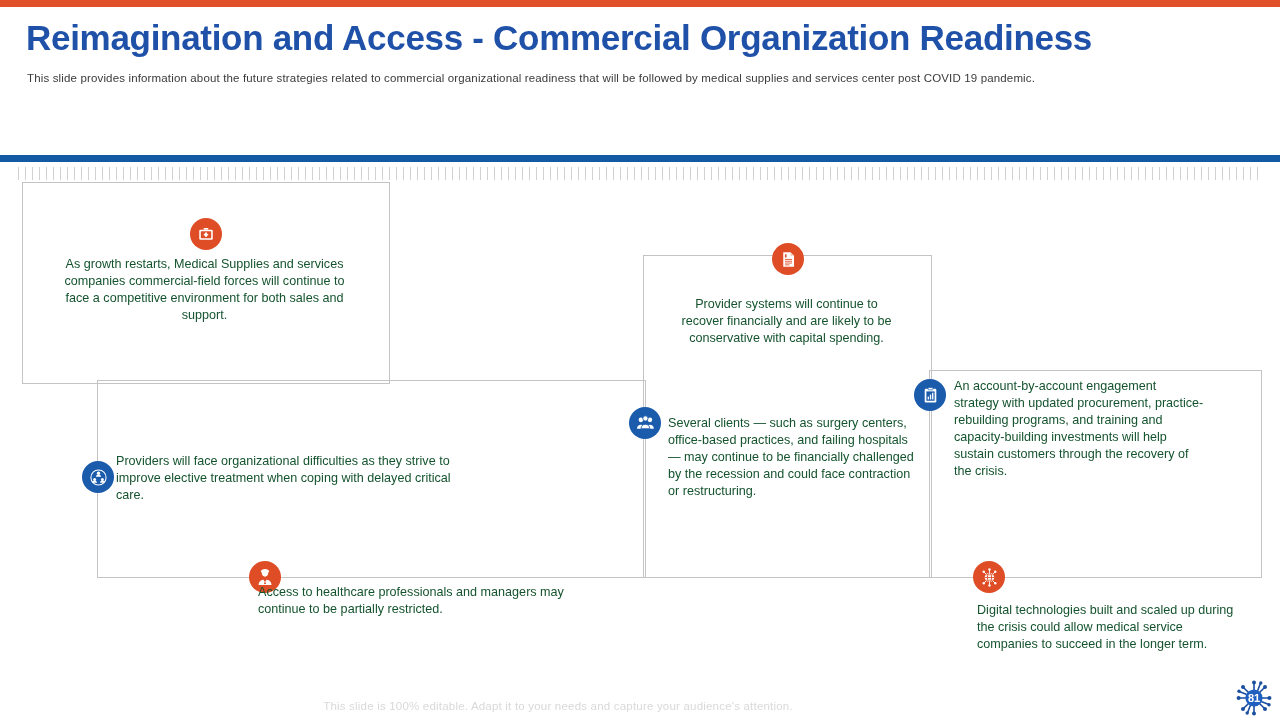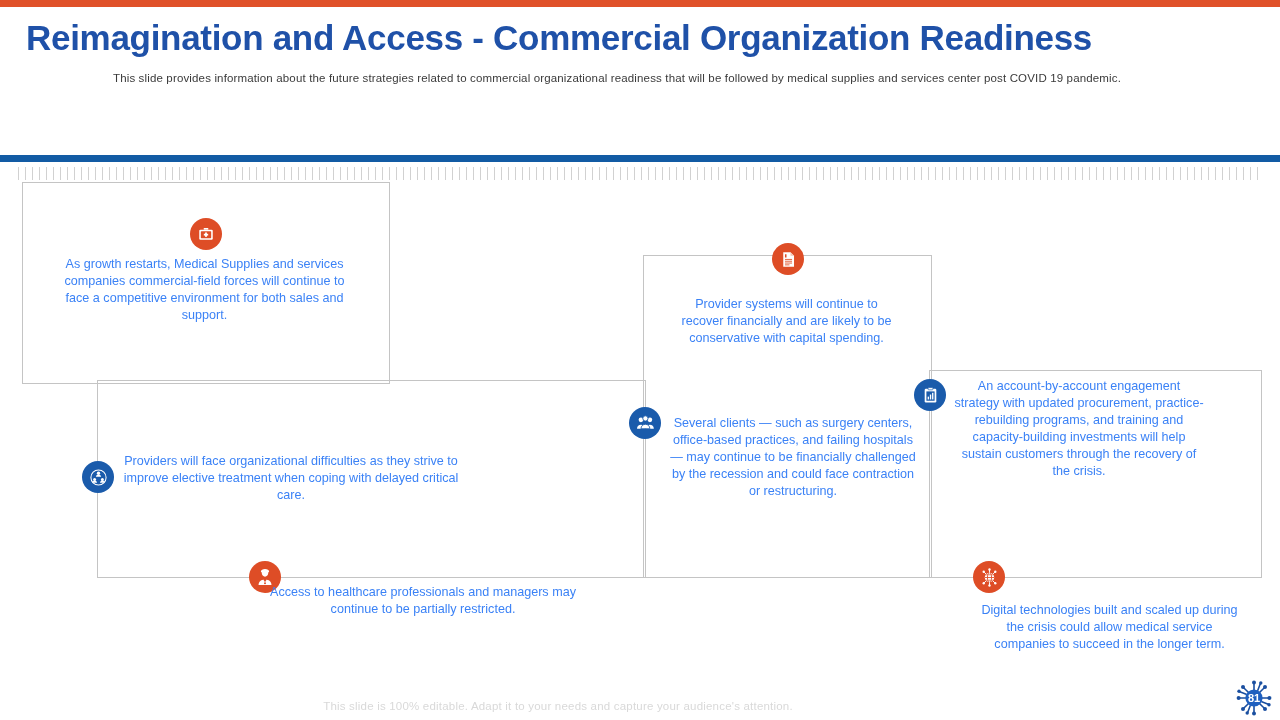--- a/index.html
+++ b/index.html
@@ -39,21 +39,20 @@
   }
   .slide-subtitle {
     position: absolute;
     left: 27px;
     top: 72px;
     width: 1180px;
     font-size: 11.5px;
     color: #3A3A3A;
     letter-spacing: 0.15px;
     white-space: nowrap;
-    text-align: center;
   }
 
   
   .divider-blue {
     position: absolute;
     left: 0;
     top: 155px;
     width: 1280px;
     height: 7px;
     background: #125BA4;
@@ -104,24 +103,24 @@
   .badge-4 { left: 772px; top: 243px; }
   .badge-5 { left: 629px; top: 407px; }
   .badge-6 { left: 914px; top: 379px; }
   .badge-7 { left: 973px; top: 561px; }
 
   
   .txt {
     position: absolute;
     font-size: 12.6px;
     line-height: 17px;
-    color: #3b82f6;
+    color: #14532d;
   }
   .txt.center { text-align: center; }
-  .txt.left   { text-align: center; }
+  .txt.left   { text-align: left; }
 
   .txt-1 { left: 62px;  top: 256px; width: 285px; }
   .txt-2 { left: 116px; top: 453px; width: 350px; }
   .txt-3 { left: 258px; top: 584px; width: 330px; }
   .txt-4 { left: 679px; top: 296px; width: 215px; }
   .txt-5 { left: 668px; top: 415px; width: 250px; }
   .txt-6 { left: 954px; top: 378px; width: 250px; }
   .txt-7 { left: 977px; top: 602px; width: 265px; }
 
   

